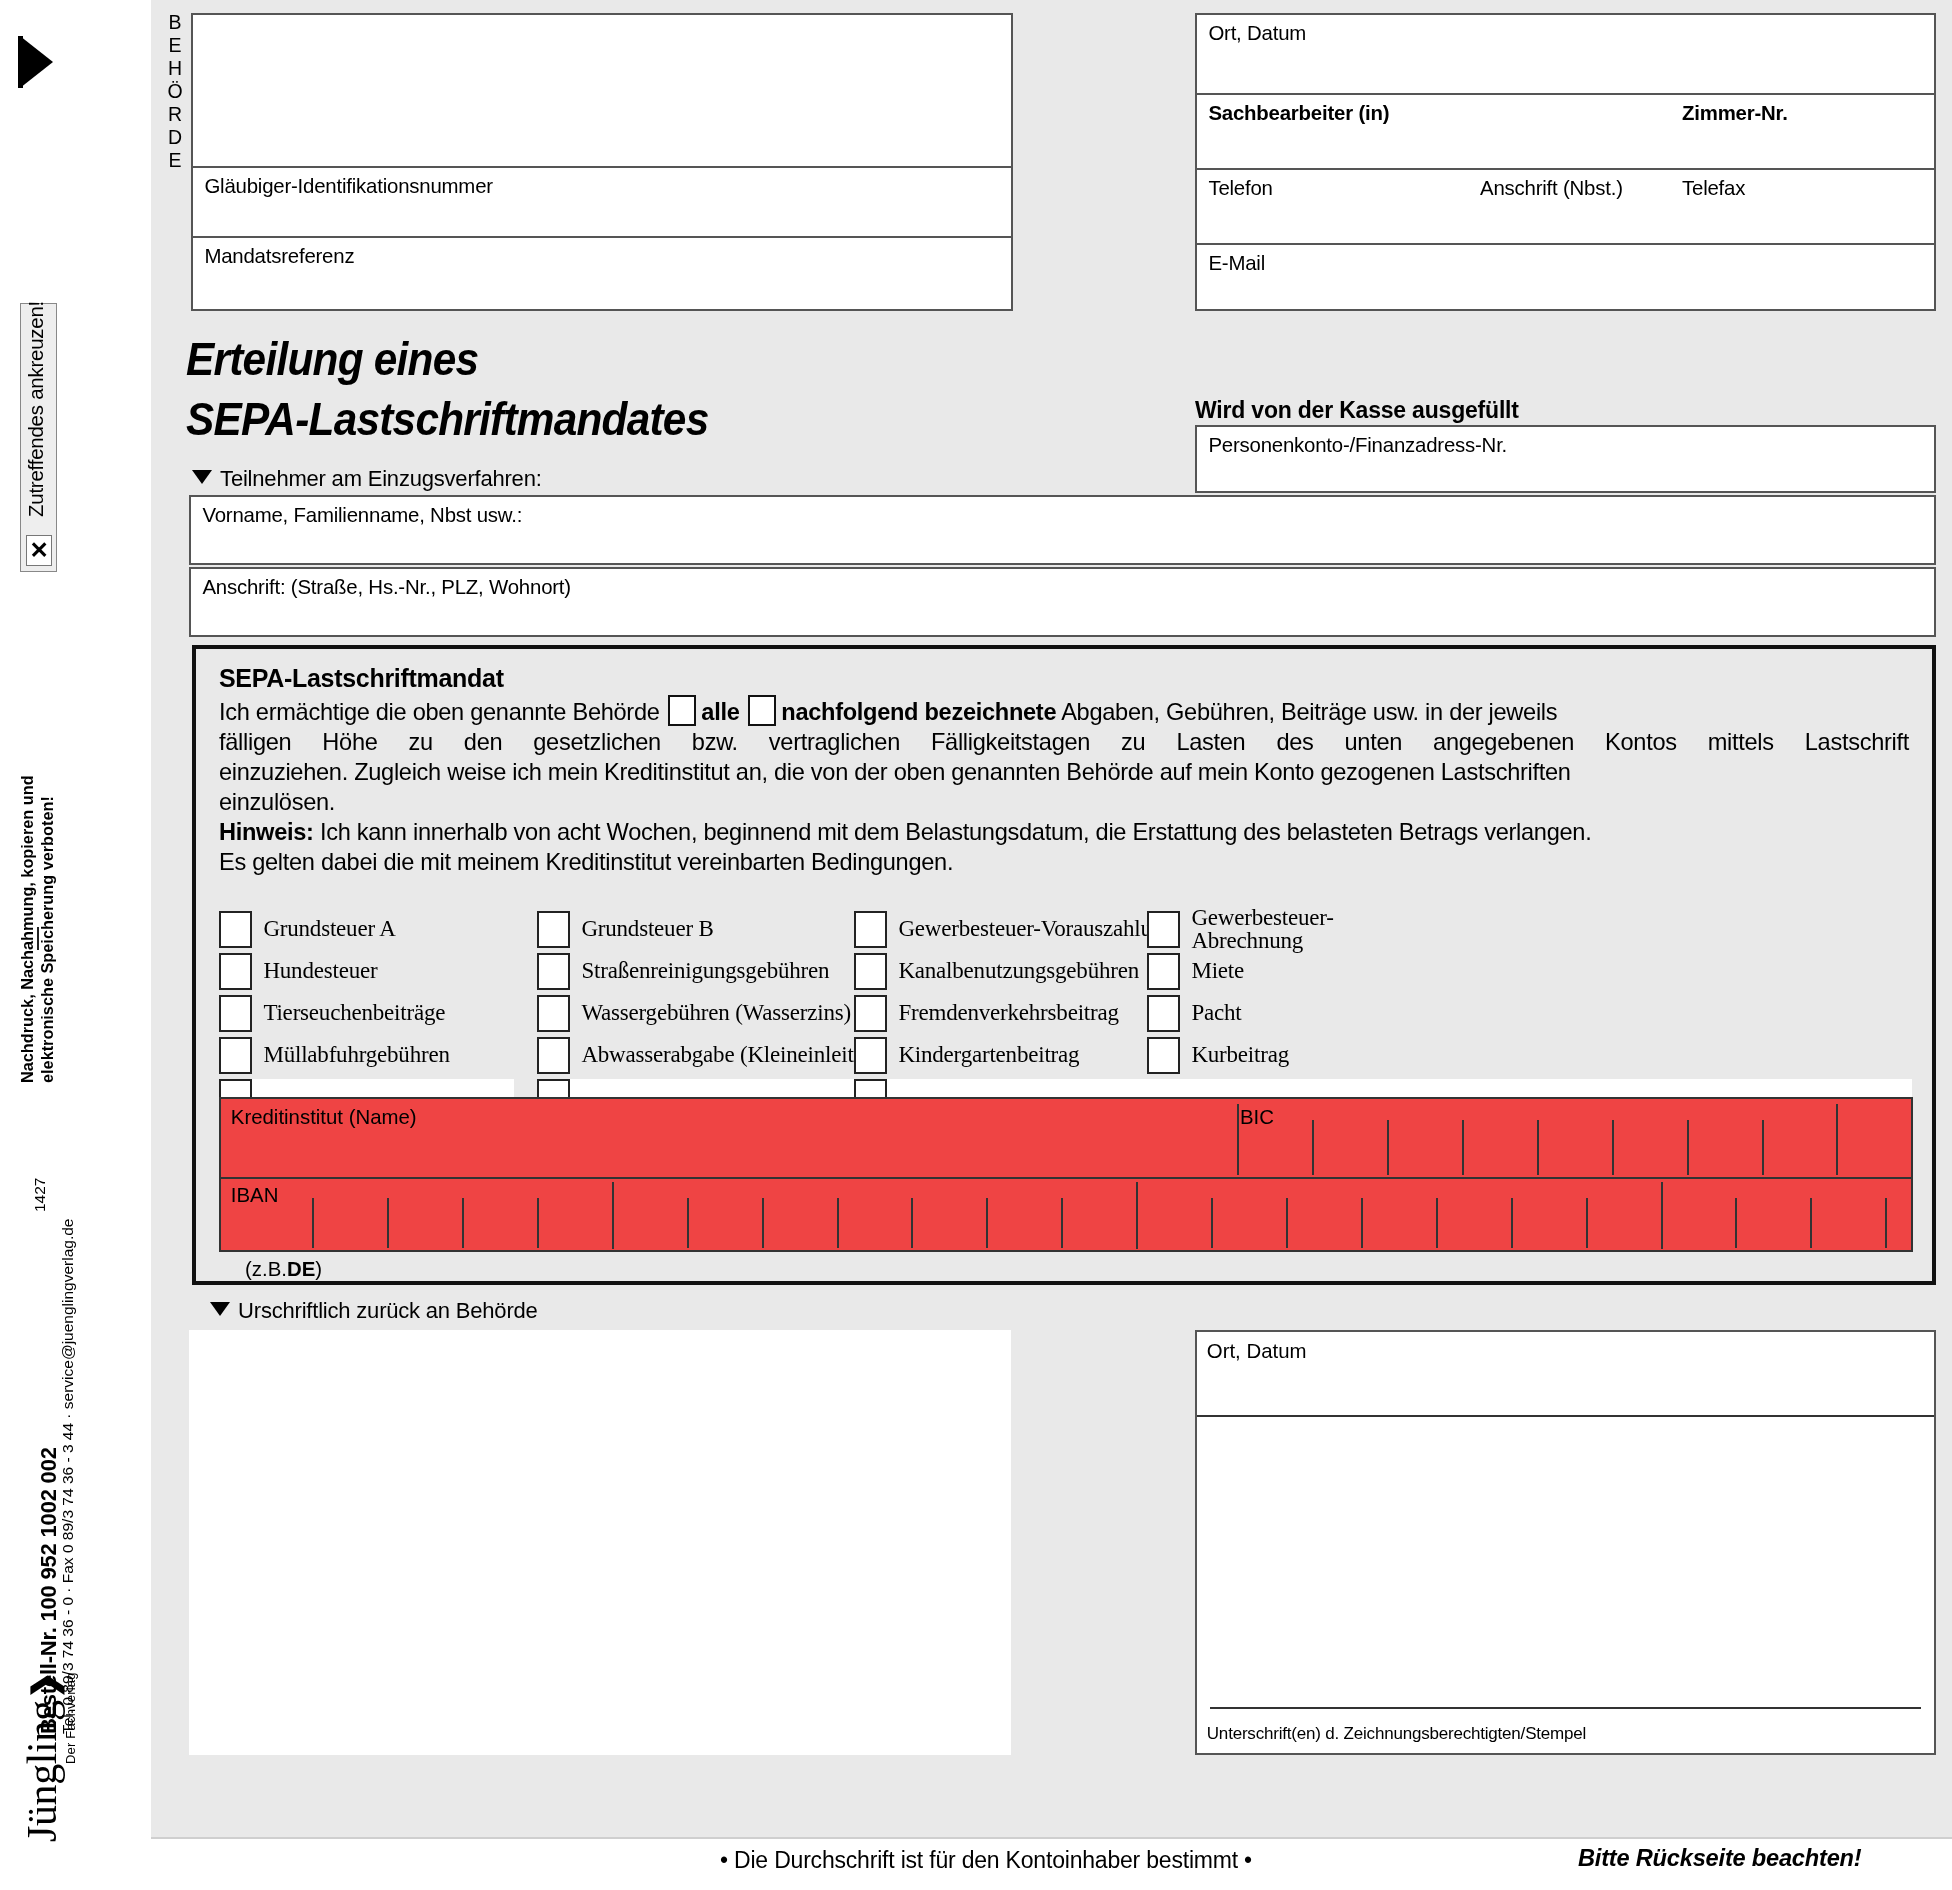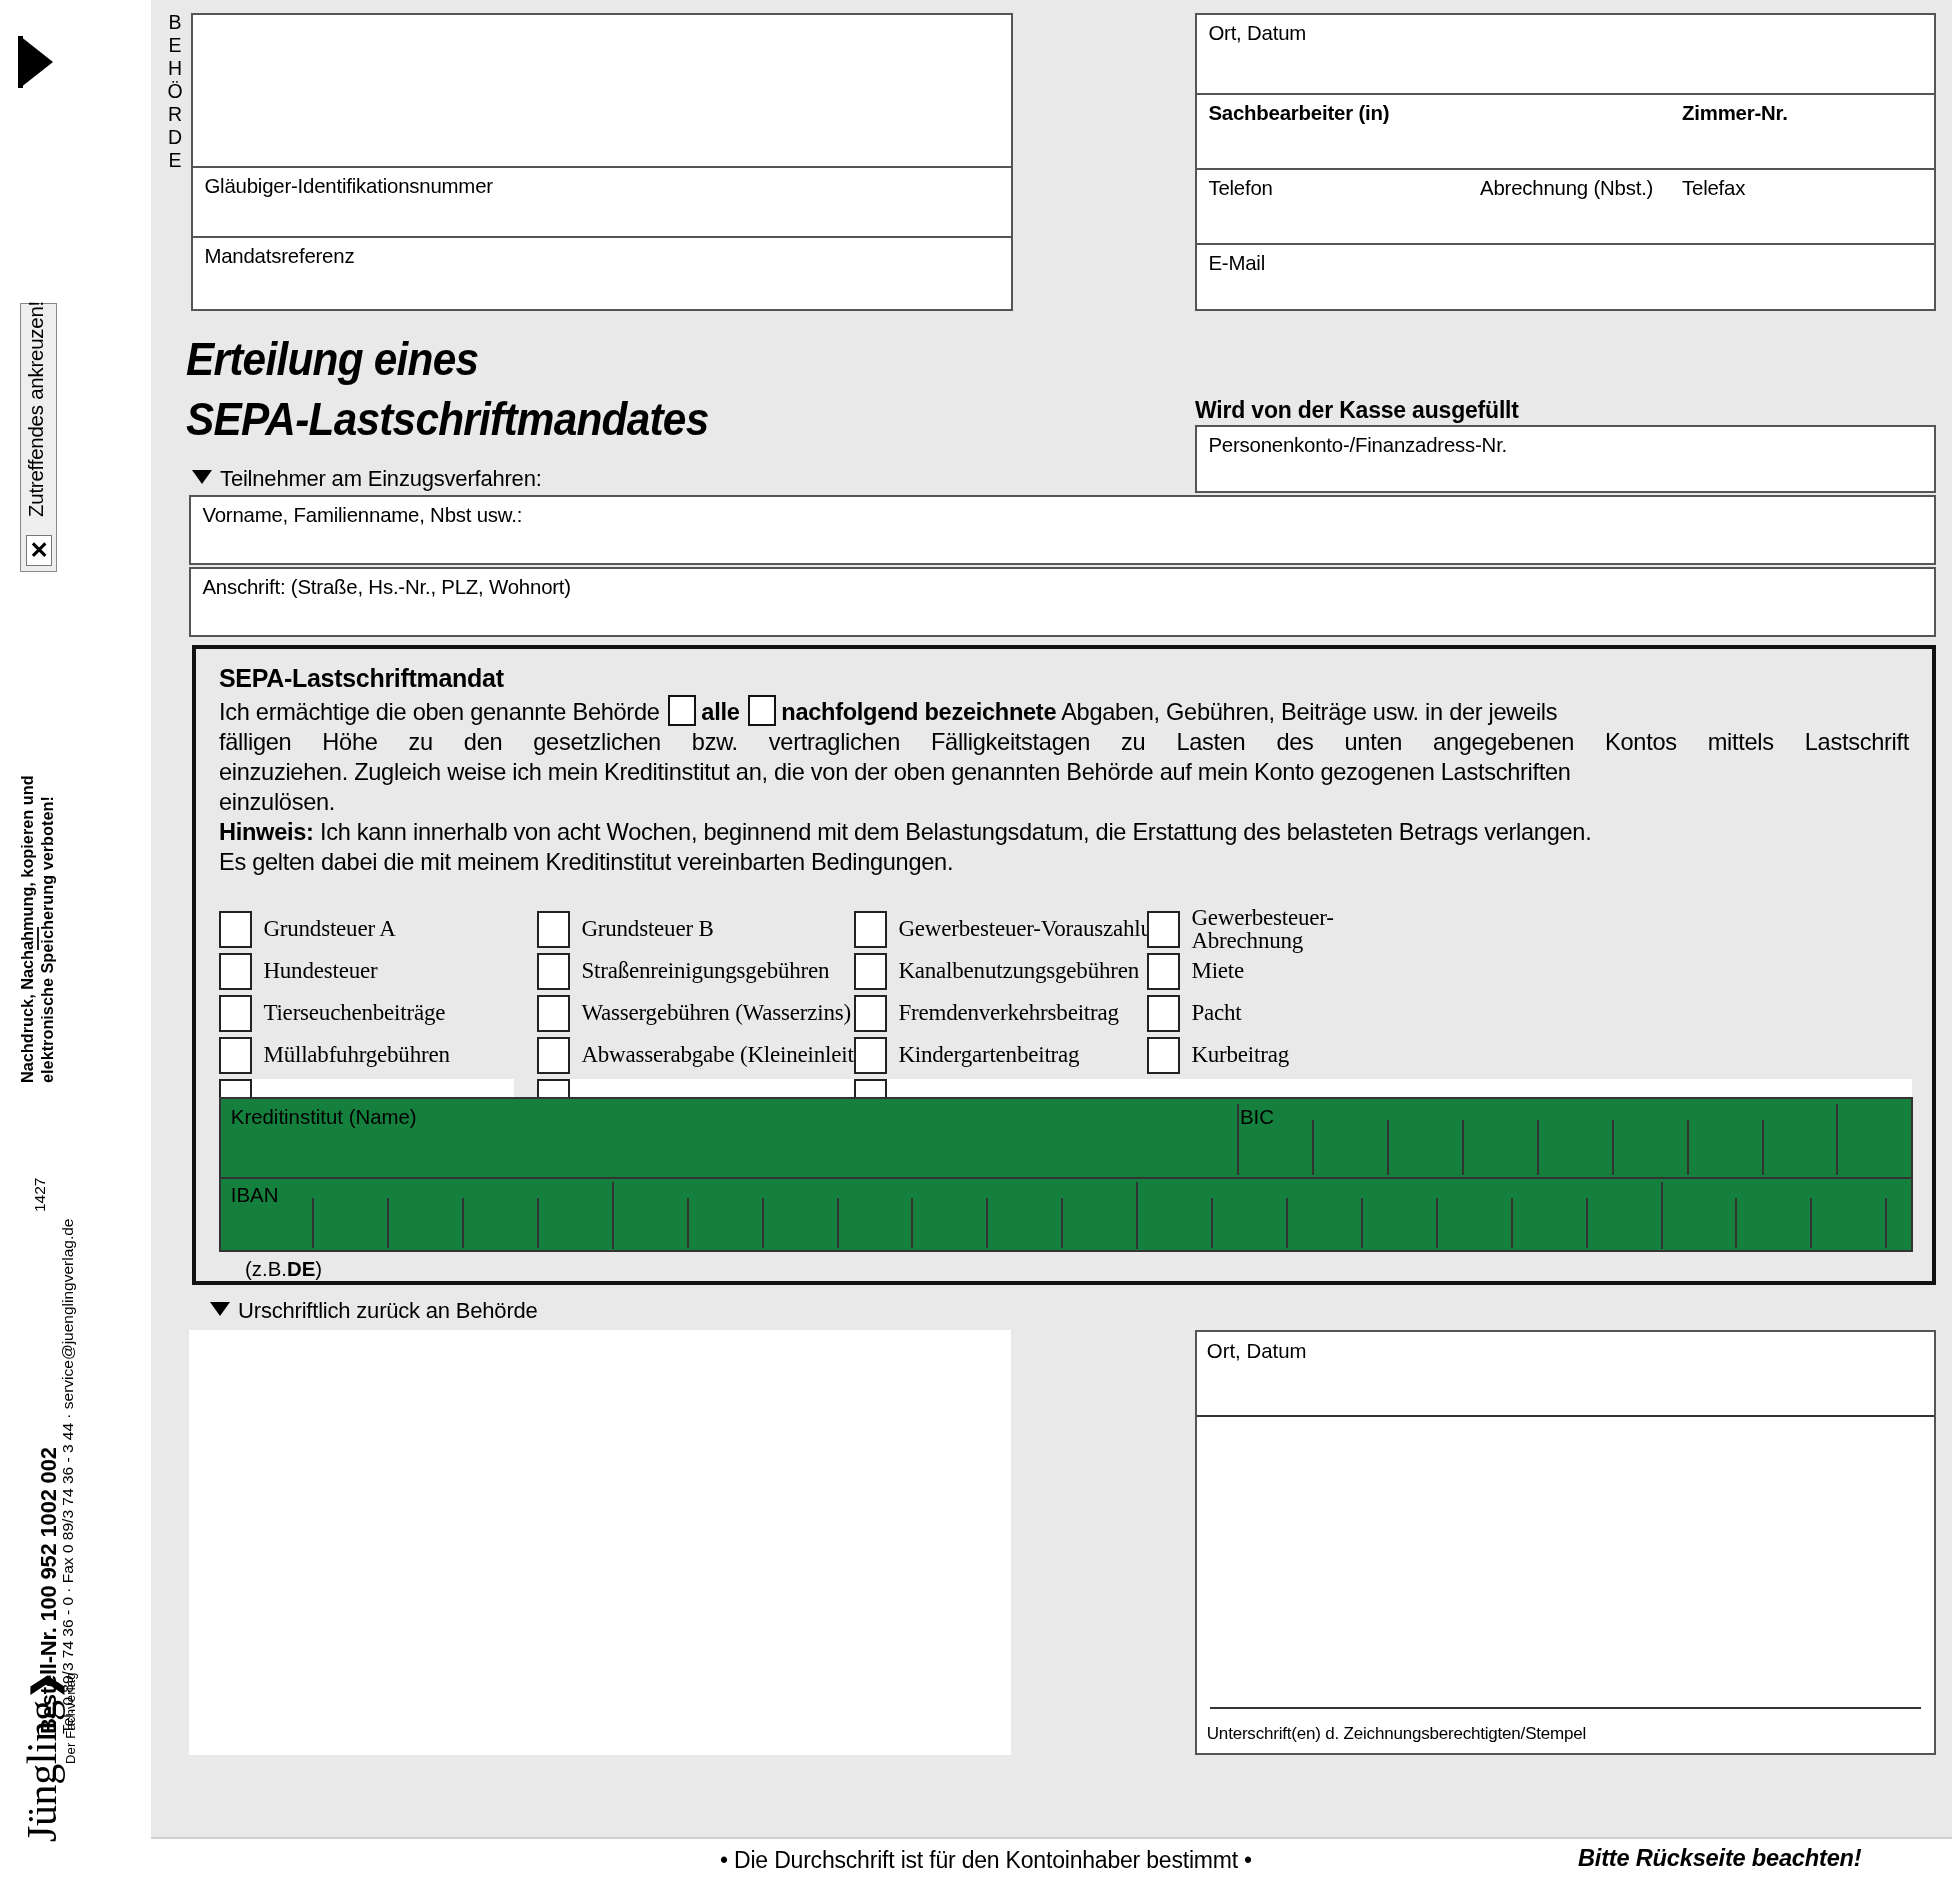--- a/index.html
+++ b/index.html
@@ -226,21 +226,21 @@
   }
   .fill-sq {
     position: absolute; width: 33px; height: 37px;
     background: #fff; border: 2.4px solid #222;
   }
 
   
   #bank-block {
     position: absolute; left: 23px; top: 448px;
     width: 1694px; height: 155px;
-    background: #15803d; border: 2.4px solid #333;
+    background: #ef4444; border: 2.4px solid #333;
   }
   #ki-label { position: absolute; left: 9.8px; top: 6.5px; font-size: 20.4px; }
   #bic-label { position: absolute; left: 1019px; top: 6.5px; font-size: 20.4px; }
   #bank-div {
     position: absolute; left: 0; top: 78px; width: 100%;
     height: 2.4px; background: #333;
   }
   #iban-label { position: absolute; left: 9.8px; top: 85px; font-size: 20.4px; }
   .vsep { position: absolute; width: 1.6px; background: #333; }
 
@@ -344,21 +344,21 @@
   <div id="contact-grid">
     <div class="cg-row" style="height:80px;">
       <div class="cg-cell lbl" style="left:11.4px;">Ort, Datum</div>
     </div>
     <div class="cg-row" style="height:75px;font-weight:bold;">
       <div class="cg-cell lbl" style="left:11.4px;">Sachbearbeiter (in)</div>
       <div class="cg-cell lbl" style="left:485px;">Zimmer-Nr.</div>
     </div>
     <div class="cg-row" style="height:75px;">
       <div class="cg-cell lbl" style="left:11.4px;">Telefon</div>
-      <div class="cg-cell lbl" style="left:283px;">Abrechnung (Nbst.)</div>
+      <div class="cg-cell lbl" style="left:283px;">Anschrift (Nbst.)</div>
       <div class="cg-cell lbl" style="left:485px;">Telefax</div>
     </div>
     <div class="cg-row" style="height:64px;">
       <div class="cg-cell lbl" style="left:11.4px;">E-Mail</div>
     </div>
   </div>
 
   <div id="title-1">Erteilung eines</div>
   <div id="title-2">SEPA-Lastschriftmandates</div>
 

